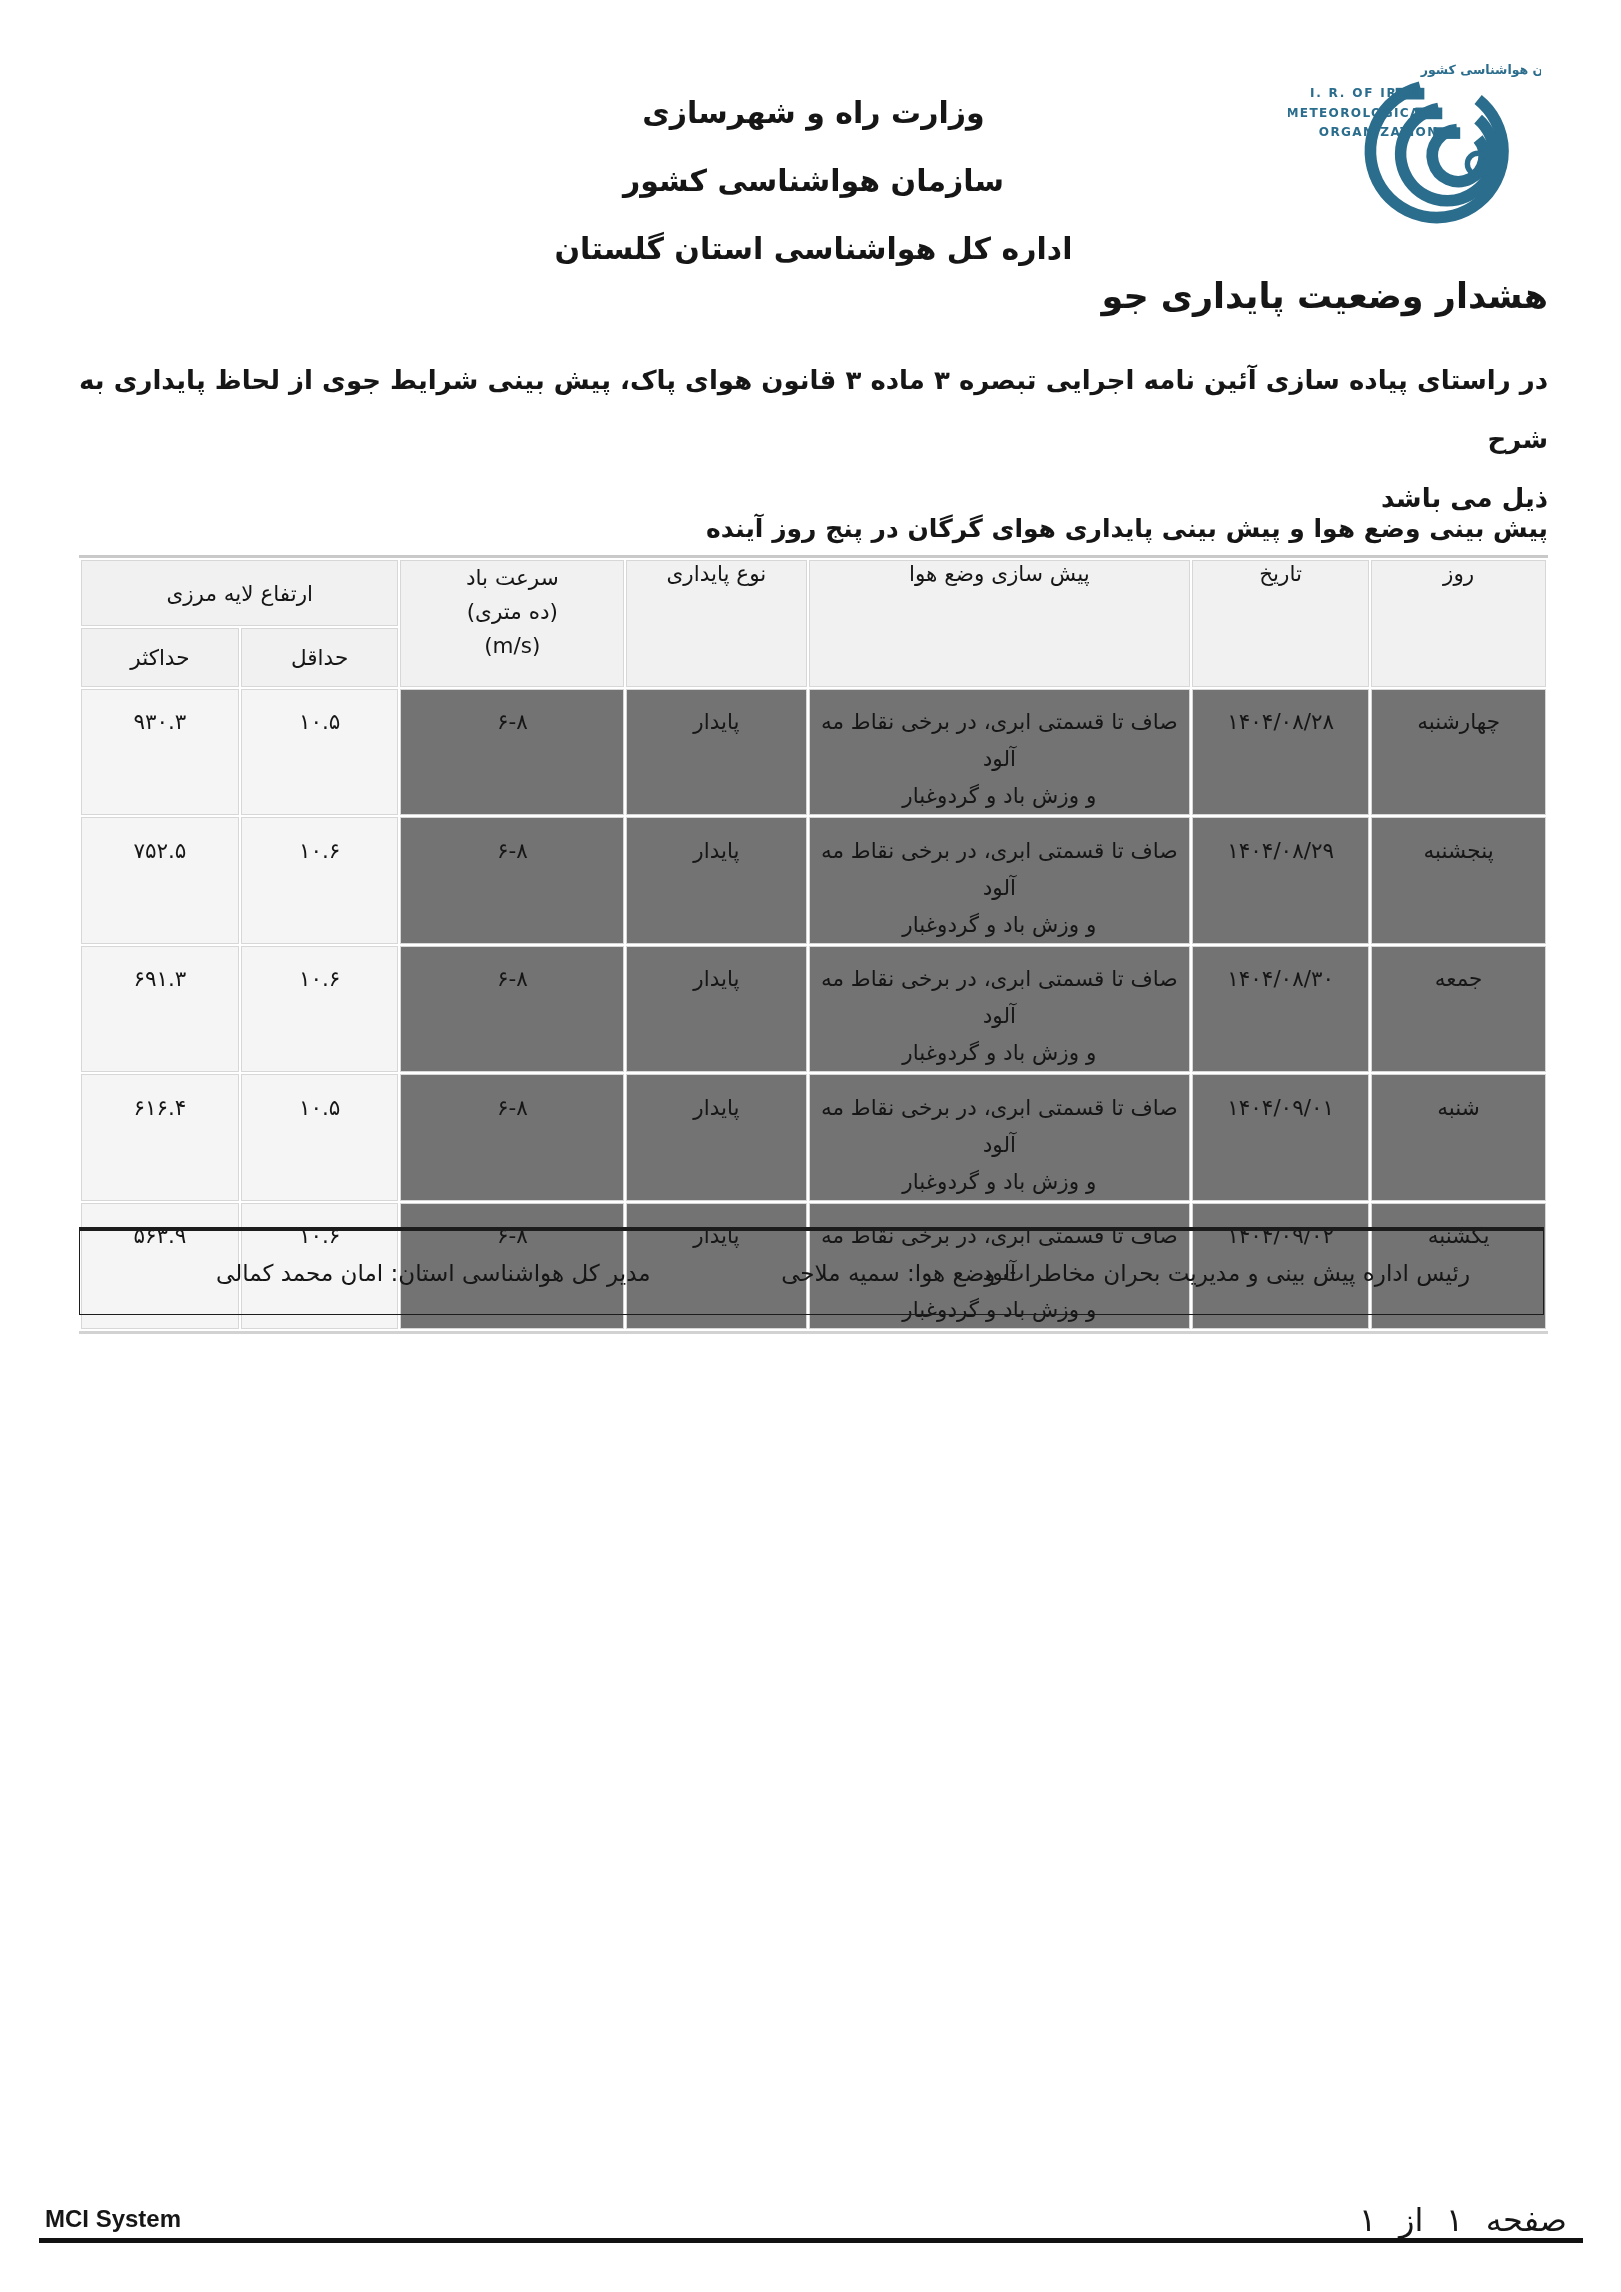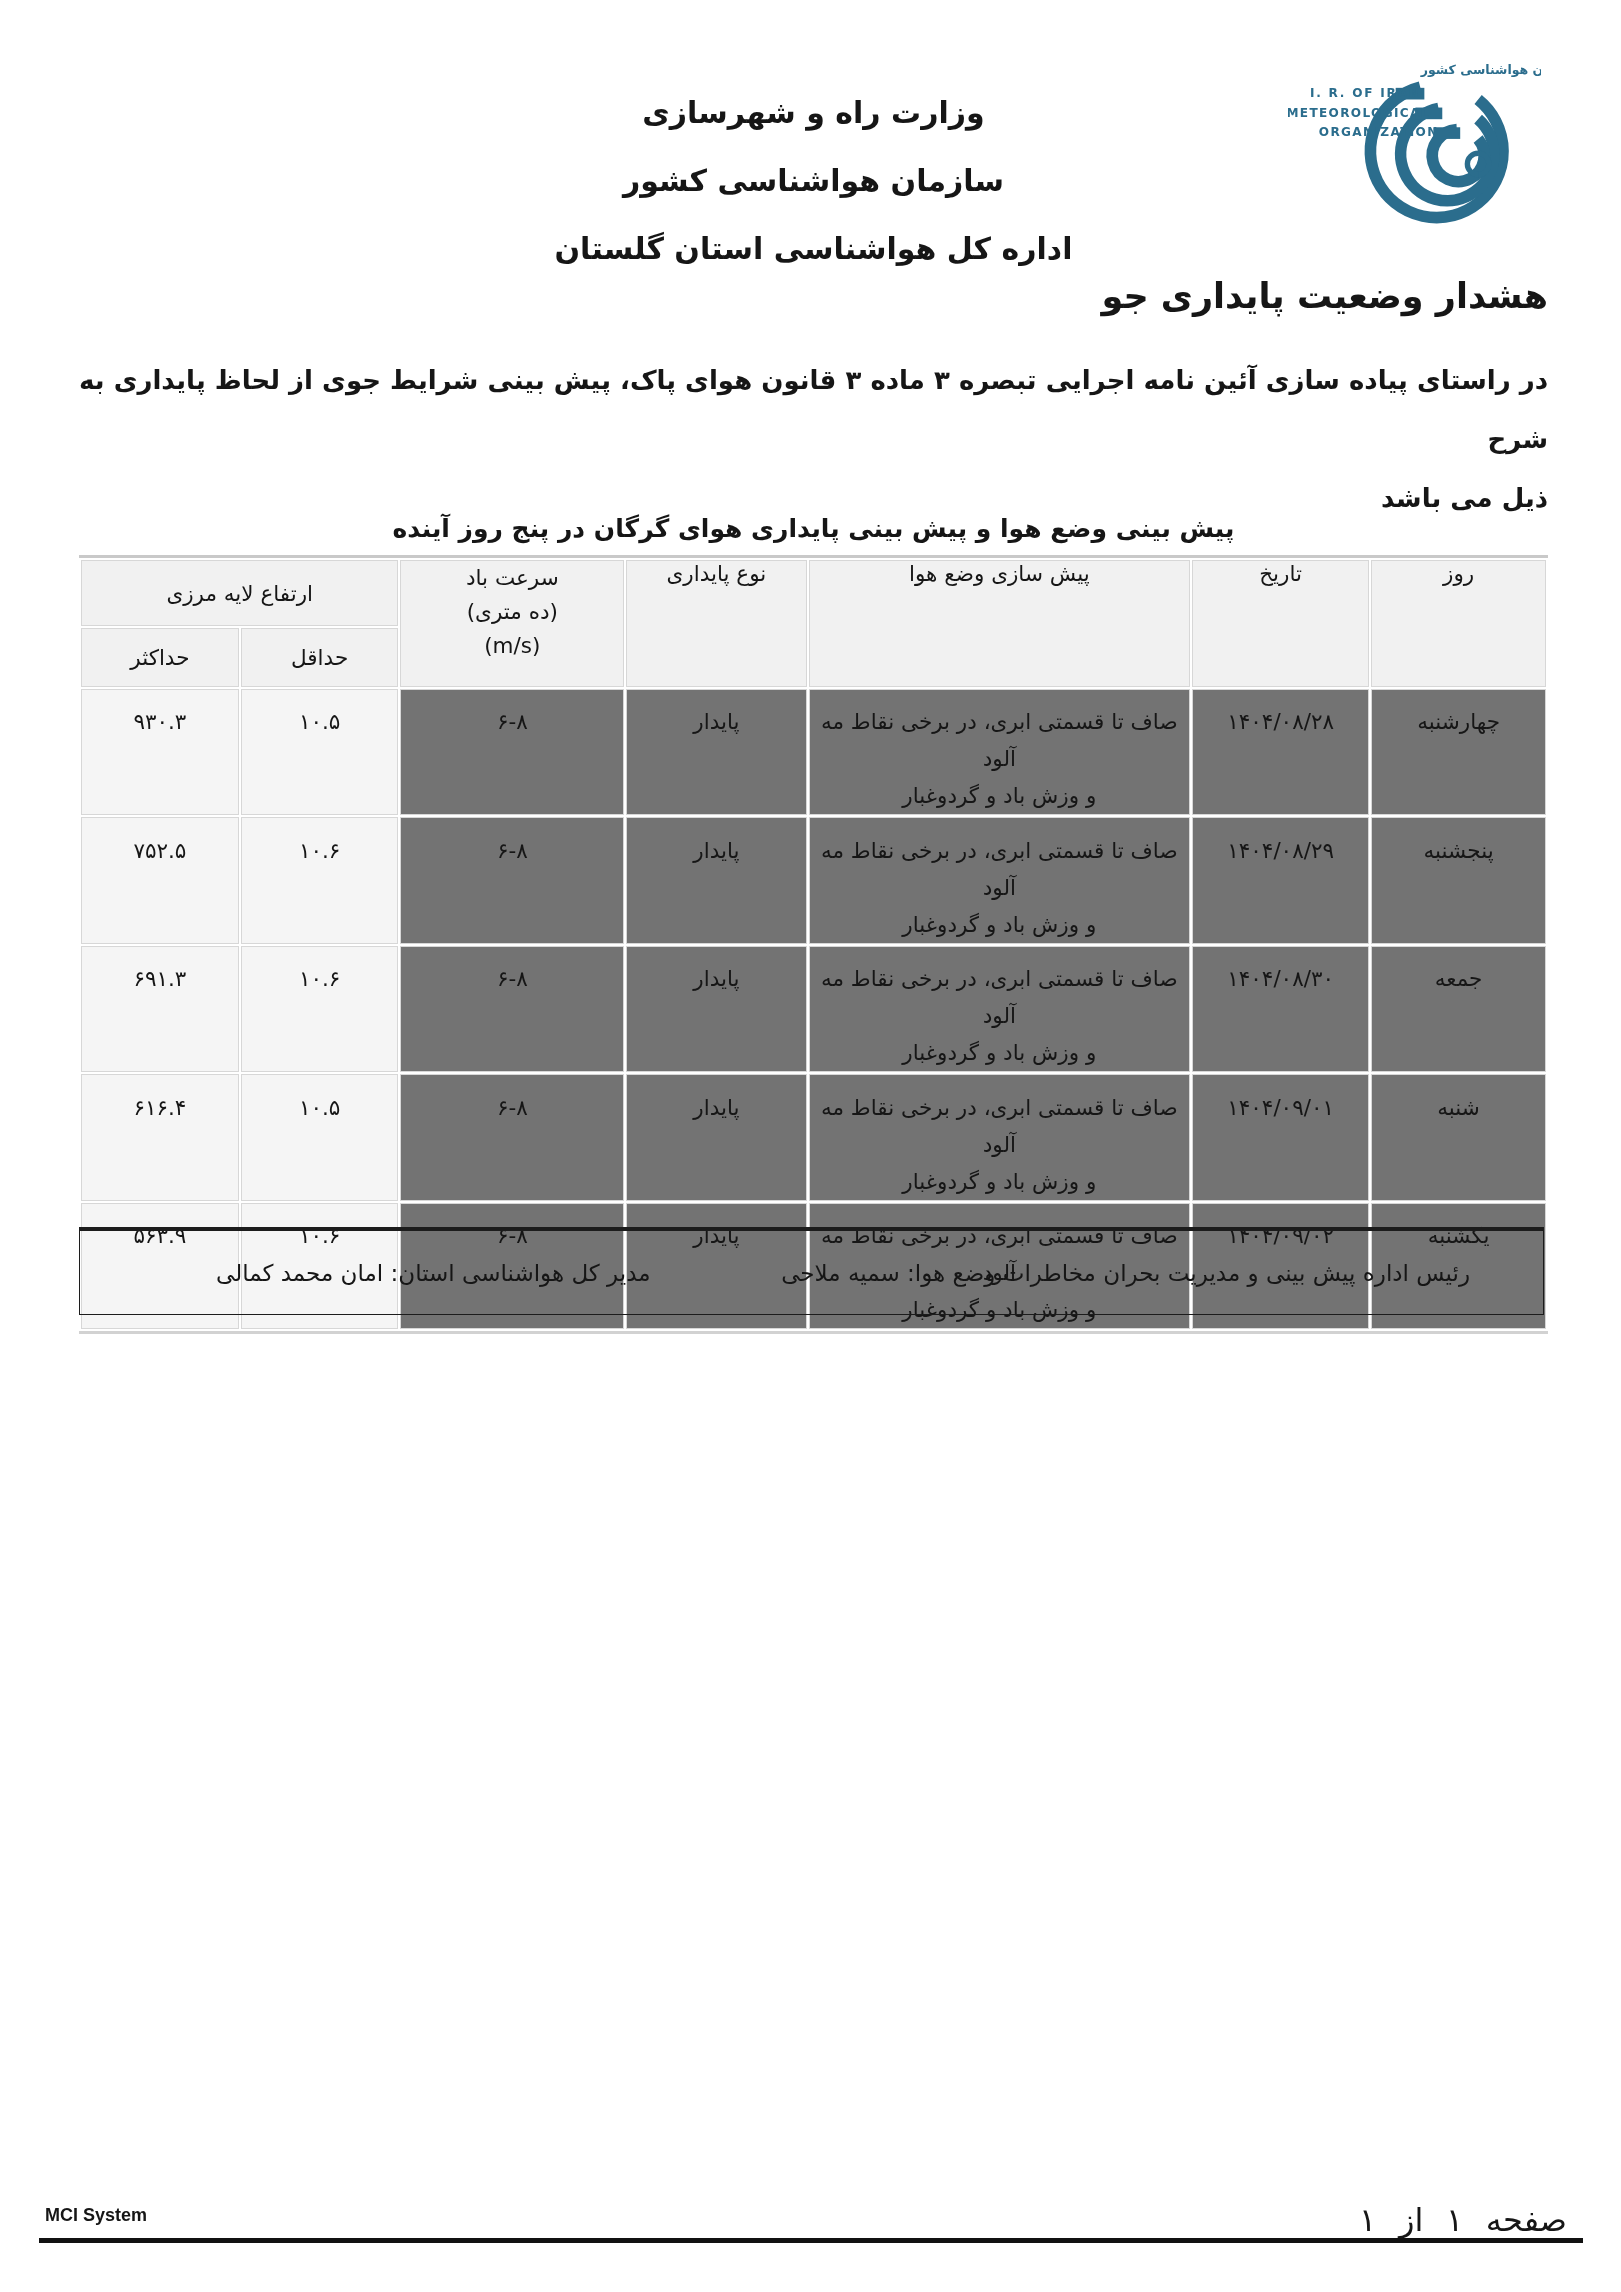--- a/index.html
+++ b/index.html
@@ -31,21 +31,21 @@
   .intro{
     position:absolute;left:79px;top:351px;width:1469px;
     direction:rtl;font-size:26px;font-weight:bold;line-height:59px;
   }
   .intro .l1{display:block;text-align:justify;text-align-last:justify;}
   .intro .l2{display:block;text-align:right;}
 
   
   .table-title{
     position:absolute;left:79px;top:514px;width:1469px;
-    direction:rtl;text-align:center;
+    direction:rtl;text-align:right;
     font-size:25px;font-weight:bold;
   }
   table.forecast{
     position:absolute;left:79px;top:555px;
     width:1469px;
     direction:rtl;
     border-collapse:separate;border-spacing:2.7px;
     border-top:3.6px solid #c9c9c9;
     border-bottom:3.6px solid #d2d2d2;
     font-size:21.5px;
@@ -80,21 +80,21 @@
   }
 
   
   .footer-line{
     position:absolute;left:39px;top:2238px;width:1544px;height:4.5px;
     background:#111111;
   }
   .footer-left{
     position:absolute;left:45px;top:2205px;
     font-family:"Liberation Sans","DejaVu Sans",sans-serif;
-    font-size:18px;font-weight:bold;
+    font-size:24px;font-weight:bold;
   }
   .footer-right{
     position:absolute;right:54px;top:2201px;
     direction:rtl;font-size:32px;word-spacing:12.5px;
   }
 </style>
 </head>
 <body>
 
 <div class="page">

